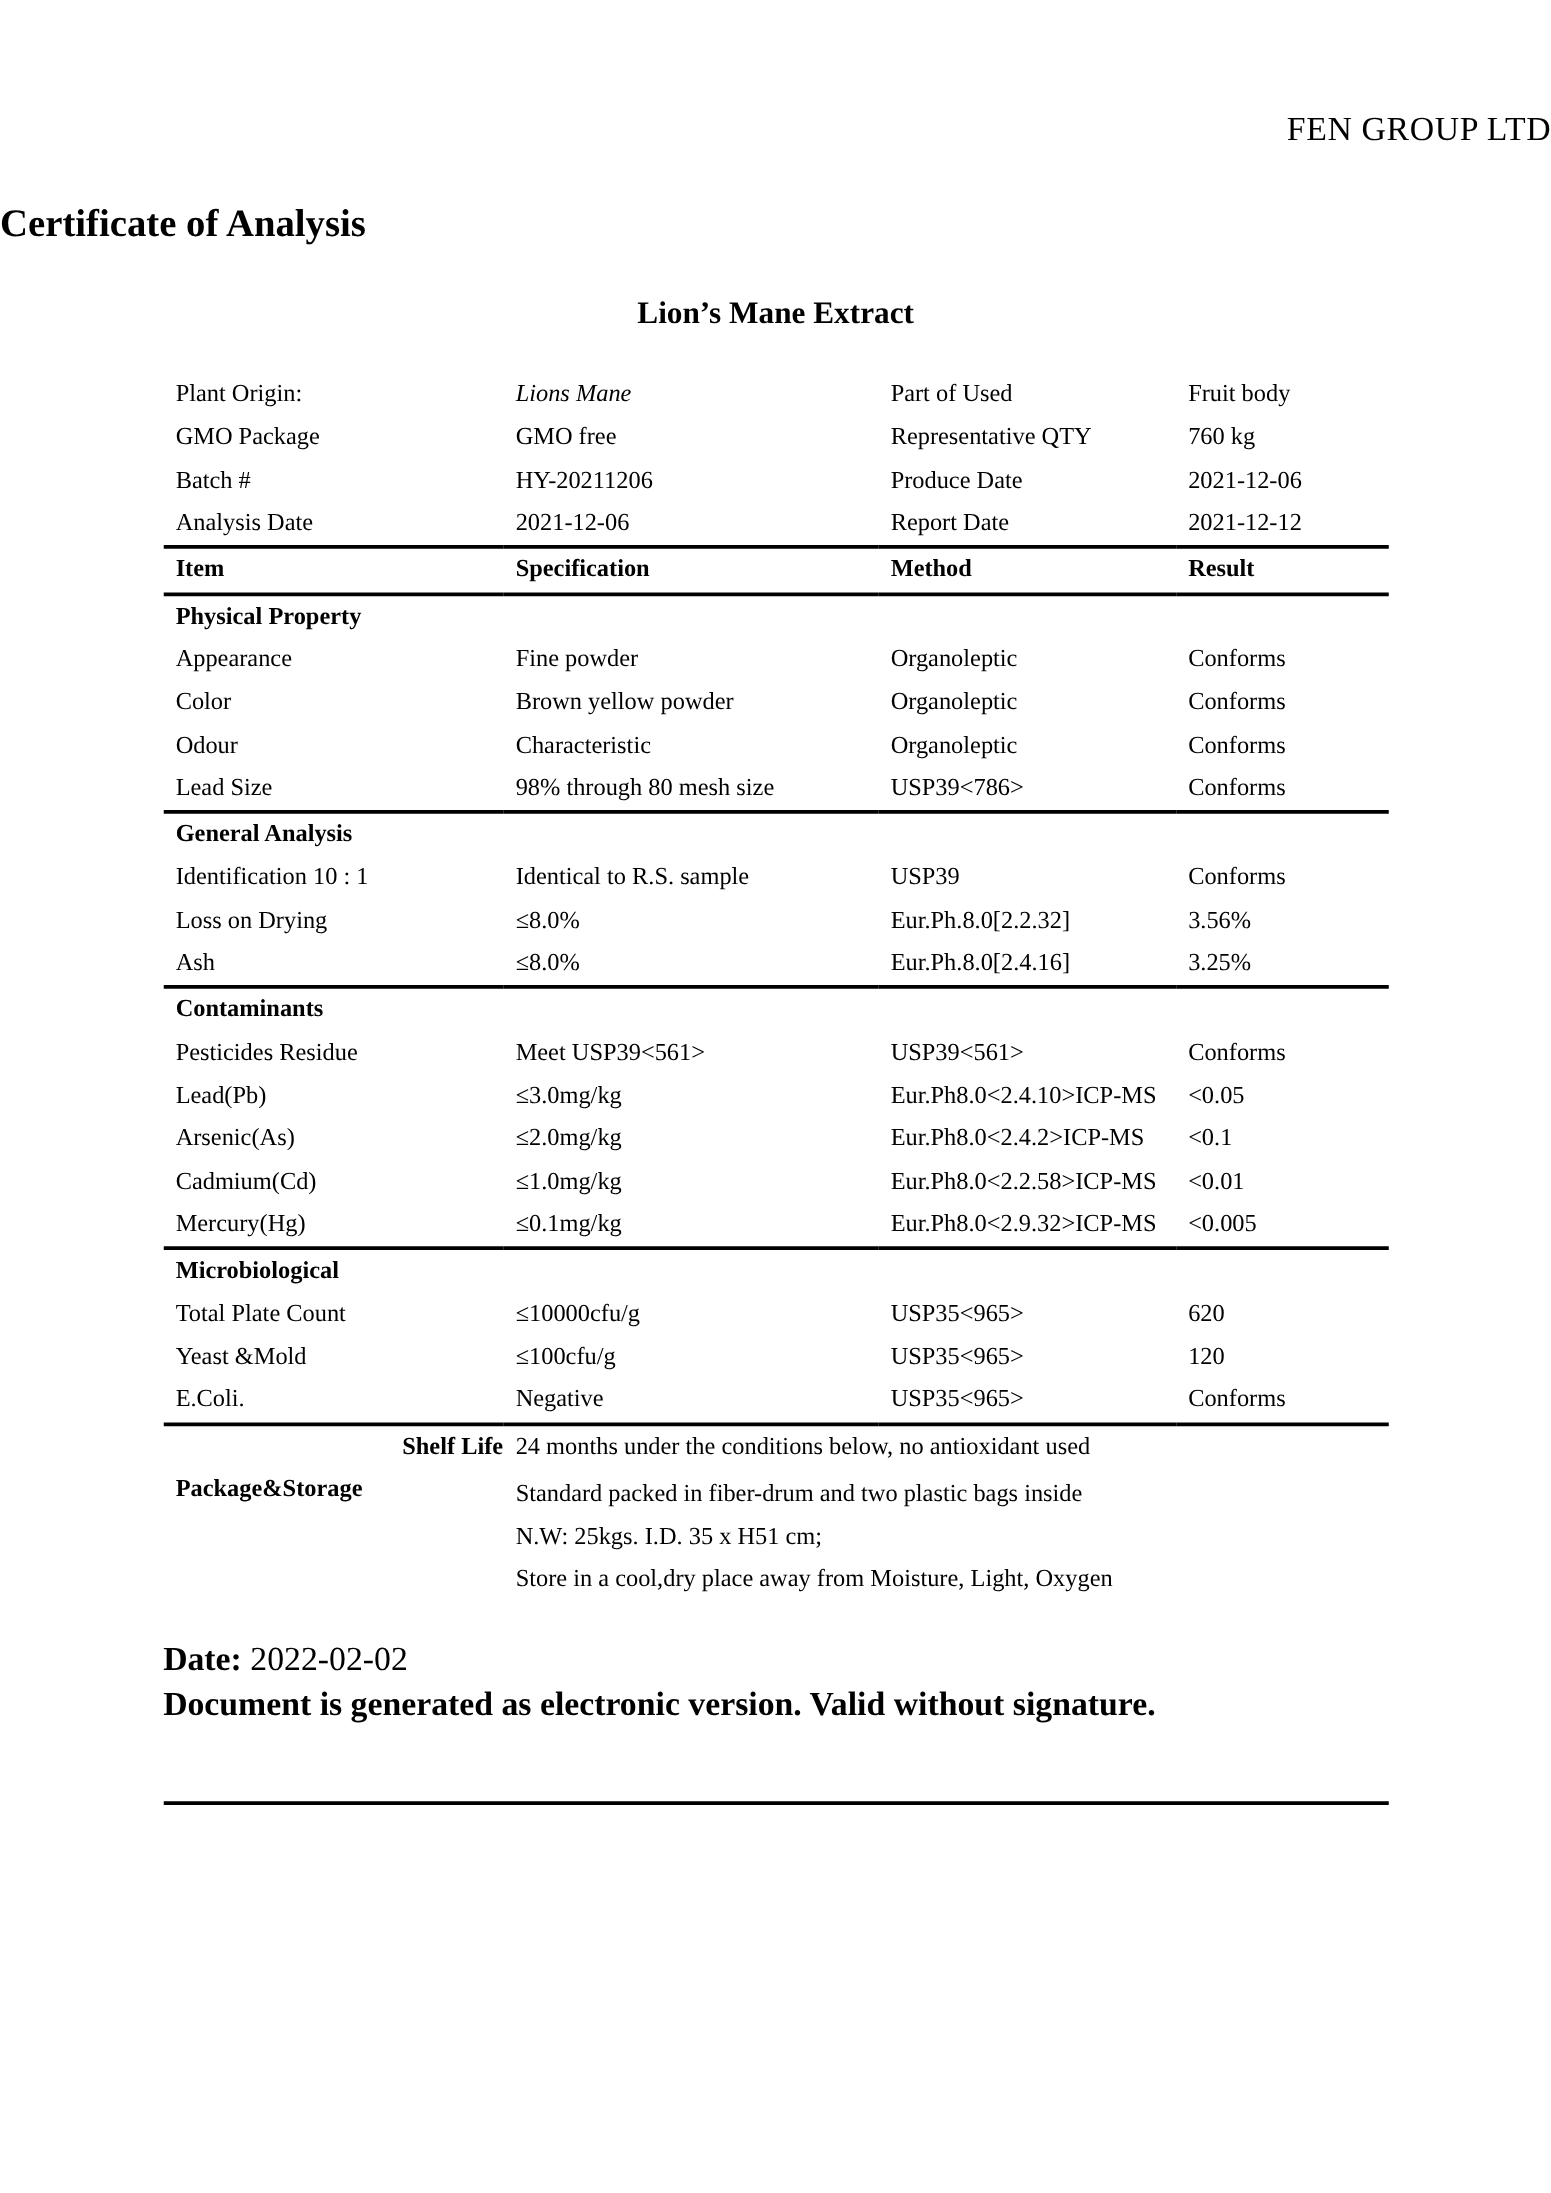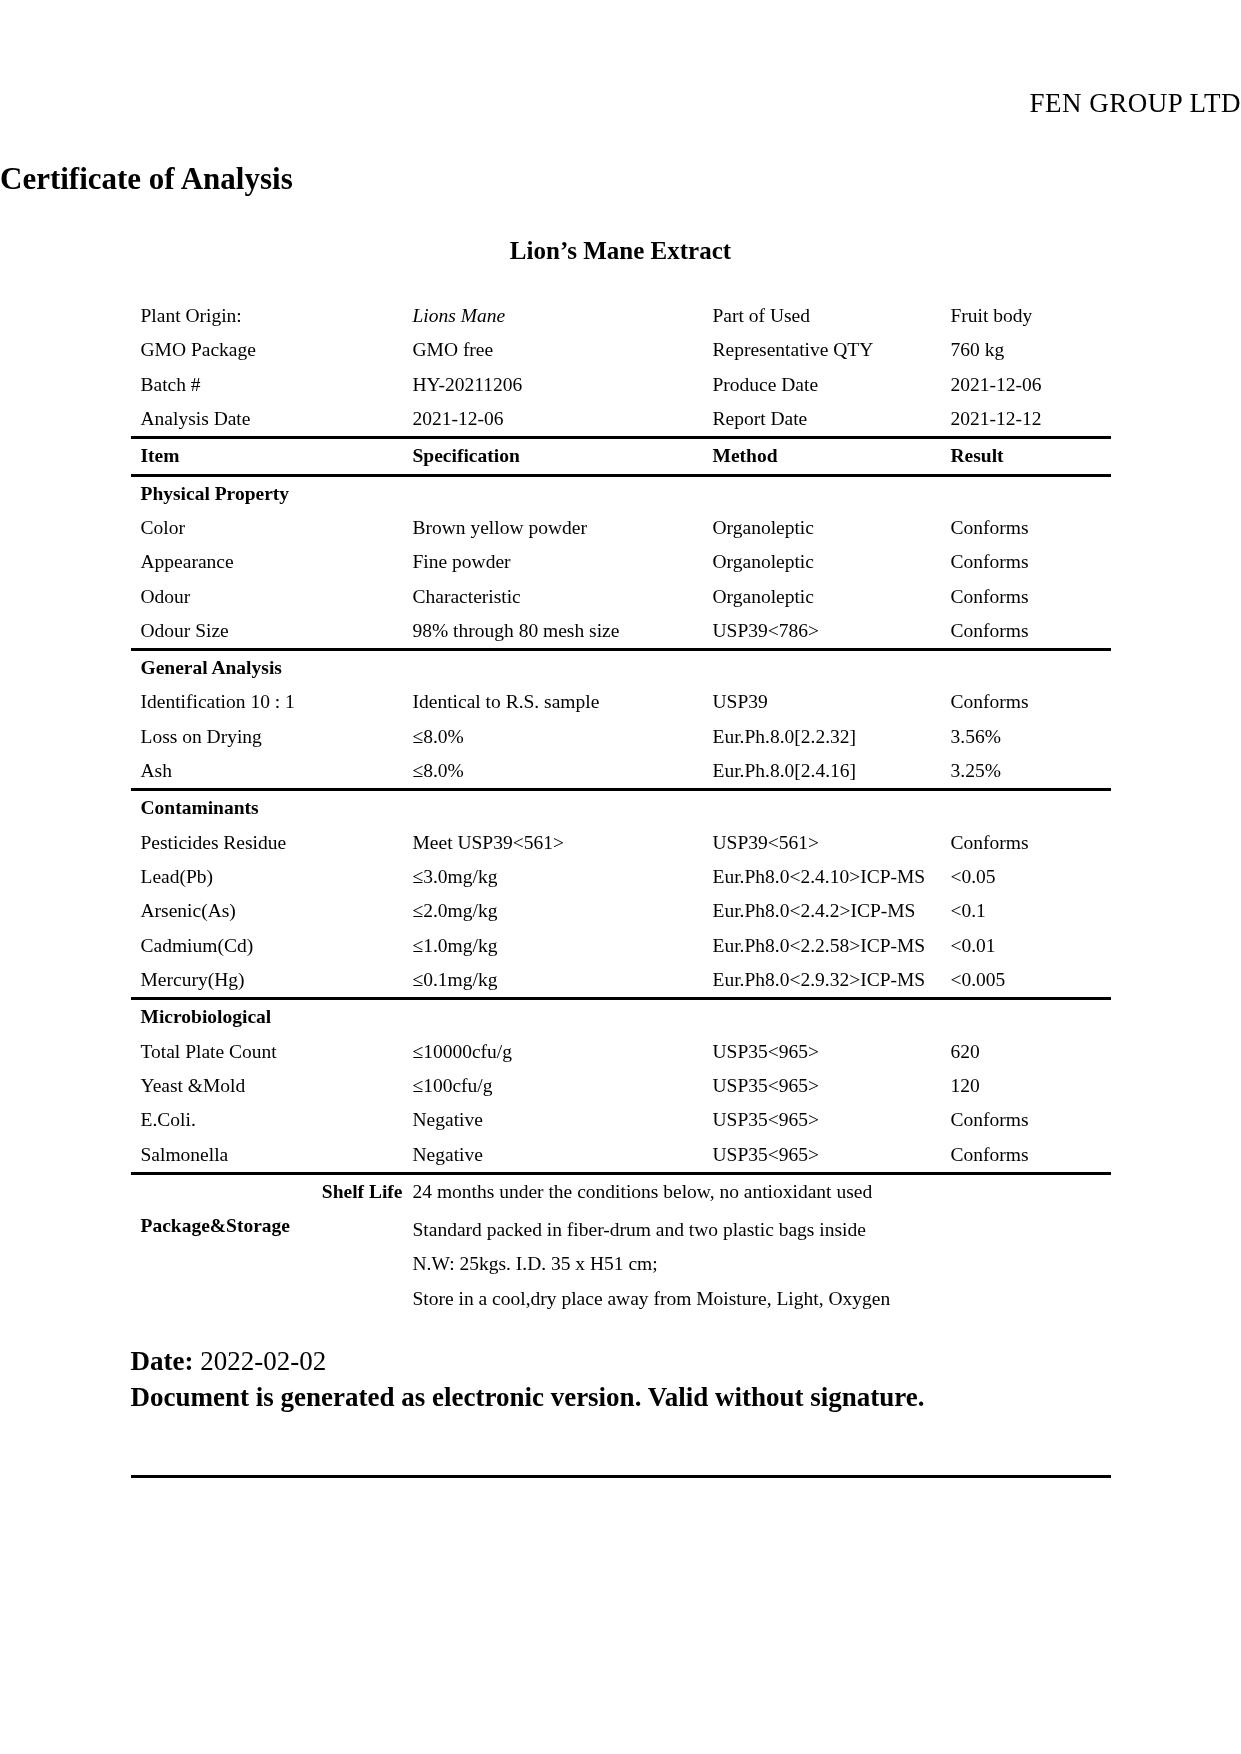--- a/index.html
+++ b/index.html
@@ -136,39 +136,39 @@
         <td>Item</td>
         <td>Specification</td>
         <td>Method</td>
         <td>Result</td>
       </tr>
 
       <tr class="rule-thick sect-head">
         <td colspan="4">Physical Property</td>
       </tr>
       <tr>
+        <td>Appearance</td>
+        <td>Fine powder</td>
+        <td>Organoleptic</td>
+        <td class="result-cell">Conforms</td>
+      </tr>
+      <tr>
         <td>Color</td>
         <td>Brown yellow powder</td>
         <td>Organoleptic</td>
         <td class="result-cell">Conforms</td>
       </tr>
       <tr>
-        <td>Appearance</td>
-        <td>Fine powder</td>
-        <td>Organoleptic</td>
-        <td class="result-cell">Conforms</td>
-      </tr>
-      <tr>
         <td>Odour</td>
         <td>Characteristic</td>
         <td>Organoleptic</td>
         <td class="result-cell">Conforms</td>
       </tr>
       <tr>
-        <td>Odour Size</td>
+        <td>Lead Size</td>
         <td>98% through 80 mesh size</td>
         <td>USP39&lt;786&gt;</td>
         <td class="result-cell">Conforms</td>
       </tr>
 
       <tr class="rule-thick sect-head">
         <td colspan="4">General Analysis</td>
       </tr>
       <tr>
         <td>Identification 10 : 1</td>
@@ -233,26 +233,20 @@
         <td class="result-center">620</td>
       </tr>
       <tr>
         <td>Yeast &amp;Mold</td>
         <td>≤100cfu/g</td>
         <td>USP35&lt;965&gt;</td>
         <td class="result-center">120</td>
       </tr>
       <tr>
         <td>E.Coli.</td>
-        <td>Negative</td>
-        <td>USP35&lt;965&gt;</td>
-        <td class="result-cell">Conforms</td>
-      </tr>
-      <tr>
-        <td>Salmonella</td>
         <td>Negative</td>
         <td>USP35&lt;965&gt;</td>
         <td class="result-cell">Conforms</td>
       </tr>
 
       <tr class="rule-thick">
         <td style="font-weight:bold;text-align:right;">Shelf Life</td>
         <td colspan="3">24 months under the conditions below, no antioxidant used</td>
       </tr>
       <tr>

